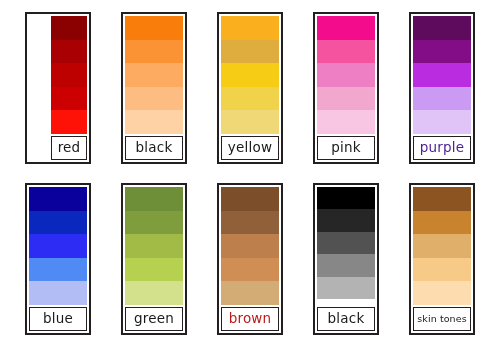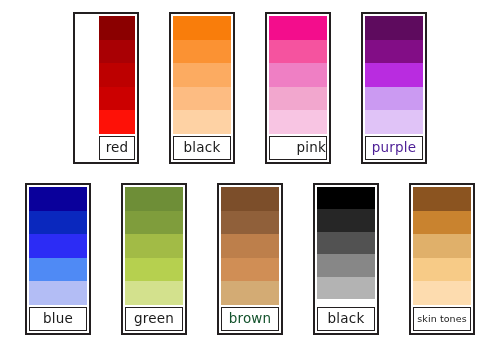--- a/index.html
+++ b/index.html
@@ -105,27 +105,39 @@
           <div class="swatch" style="background: rgb(252, 171, 97);"></div>
           <div class="swatch" style="background: rgb(253, 188, 130);"></div>
           <div class="swatch" style="background: rgb(254, 210, 164);"></div>
         </div>
         <div class="label-box" style="border-color: rgb(35, 31, 32);">
           <span class="label-text" style="color: rgb(26, 26, 26);">black</span>
         </div>
       </div>
       <div class="card" style="border-color: rgb(35, 31, 32);">
         <div class="swatch-stack">
+          <div class="swatch" style="background: rgb(250, 175, 30);"></div>
+          <div class="swatch" style="background: rgb(222, 173, 61);"></div>
+          <div class="swatch" style="background: rgb(247, 204, 21);"></div>
+          <div class="swatch" style="background: rgb(240, 210, 75);"></div>
+          <div class="swatch" style="background: rgb(239, 216, 117);"></div>
+        </div>
+        <div class="label-box" style="border-color: rgb(35, 31, 32);">
+          <span class="label-text" style="color: rgb(26, 26, 26);">yellow</span>
+        </div>
+      </div>
+      <div class="card" style="border-color: rgb(35, 31, 32);">
+        <div class="swatch-stack">
           <div class="swatch" style="background: rgb(243, 13, 140);"></div>
           <div class="swatch" style="background: rgb(245, 83, 159);"></div>
           <div class="swatch" style="background: rgb(239, 127, 196);"></div>
           <div class="swatch" style="background: rgb(242, 167, 206);"></div>
           <div class="swatch" style="background: rgb(248, 197, 227);"></div>
         </div>
-        <div class="label-box" style="border-color: rgb(35, 31, 32); justify-content: flex-end;">
+        <div class="label-box" style="border-color: rgb(35, 31, 32);">
           <span class="label-text" style="color: rgb(26, 26, 26);">pink</span>
         </div>
       </div>
       <div class="card" style="border-color: rgb(35, 31, 32);">
         <div class="swatch-stack">
           <div class="swatch" style="background: rgb(94, 11, 94);"></div>
           <div class="swatch" style="background: rgb(130, 13, 134);"></div>
           <div class="swatch" style="background: rgb(185, 44, 224);"></div>
           <div class="swatch" style="background: rgb(203, 154, 242);"></div>
           <div class="swatch" style="background: rgb(224, 195, 247);"></div>
@@ -162,21 +174,21 @@
       </div>
       <div class="card" style="border-color: rgb(35, 31, 32);">
         <div class="swatch-stack">
           <div class="swatch" style="background: rgb(124, 78, 42);"></div>
           <div class="swatch" style="background: rgb(144, 96, 58);"></div>
           <div class="swatch" style="background: rgb(189, 127, 75);"></div>
           <div class="swatch" style="background: rgb(208, 142, 85);"></div>
           <div class="swatch" style="background: rgb(211, 171, 116);"></div>
         </div>
         <div class="label-box" style="border-color: rgb(35, 31, 32);">
-          <span class="label-text" style="color: #14532d;">brown</span>
+          <span class="label-text" style="color: #b91c1c;">brown</span>
         </div>
       </div>
       <div class="card" style="border-color: rgb(35, 31, 32);">
         <div class="swatch-stack">
           <div class="swatch" style="background: rgb(0, 0, 0);"></div>
           <div class="swatch" style="background: rgb(38, 38, 38);"></div>
           <div class="swatch" style="background: rgb(82, 82, 82);"></div>
           <div class="swatch" style="background: rgb(135, 135, 135);"></div>
           <div class="swatch" style="background: rgb(179, 179, 179);"></div>
         </div>

